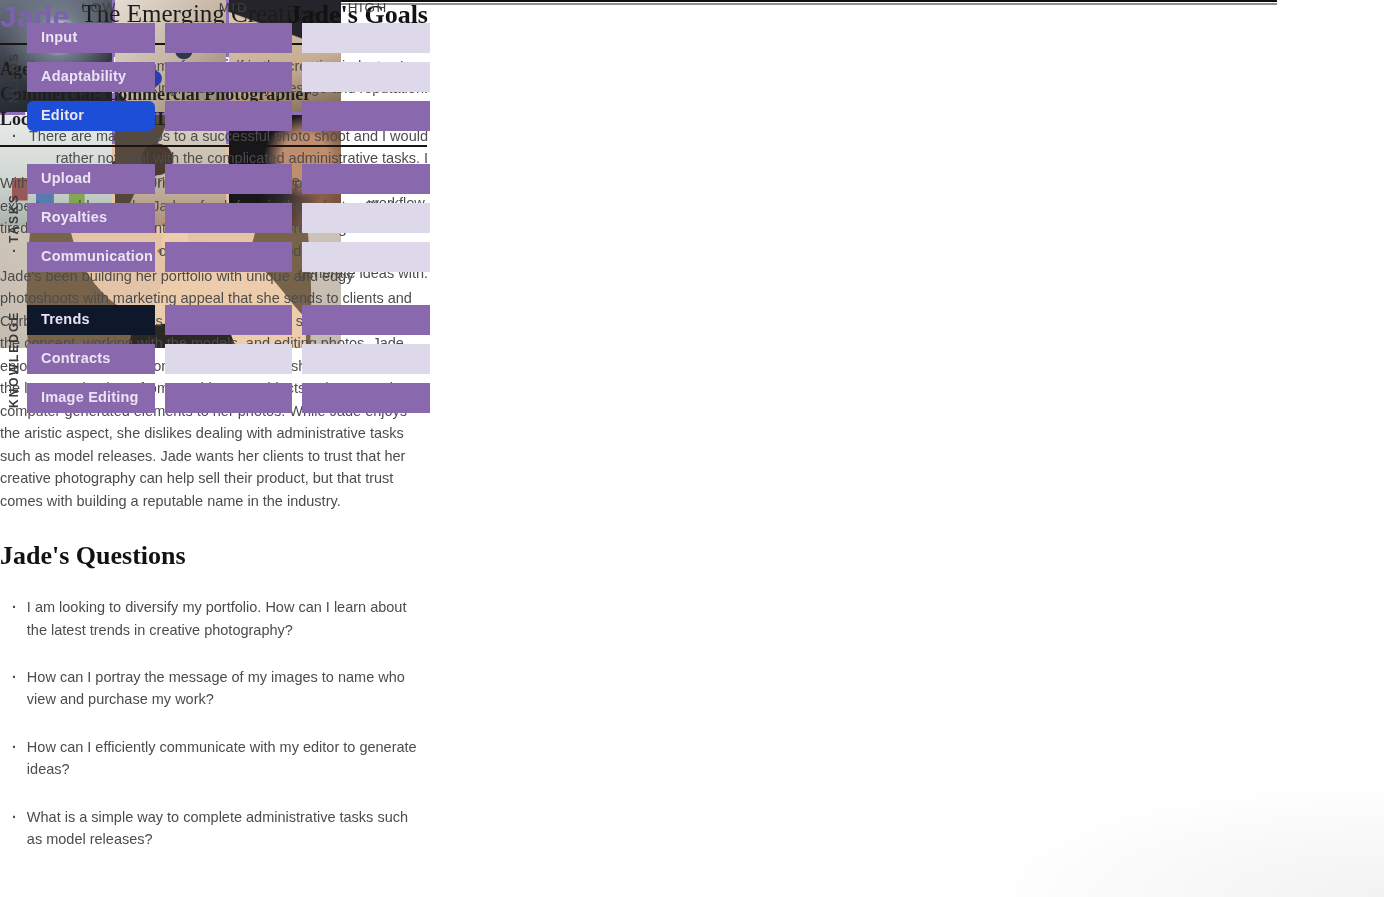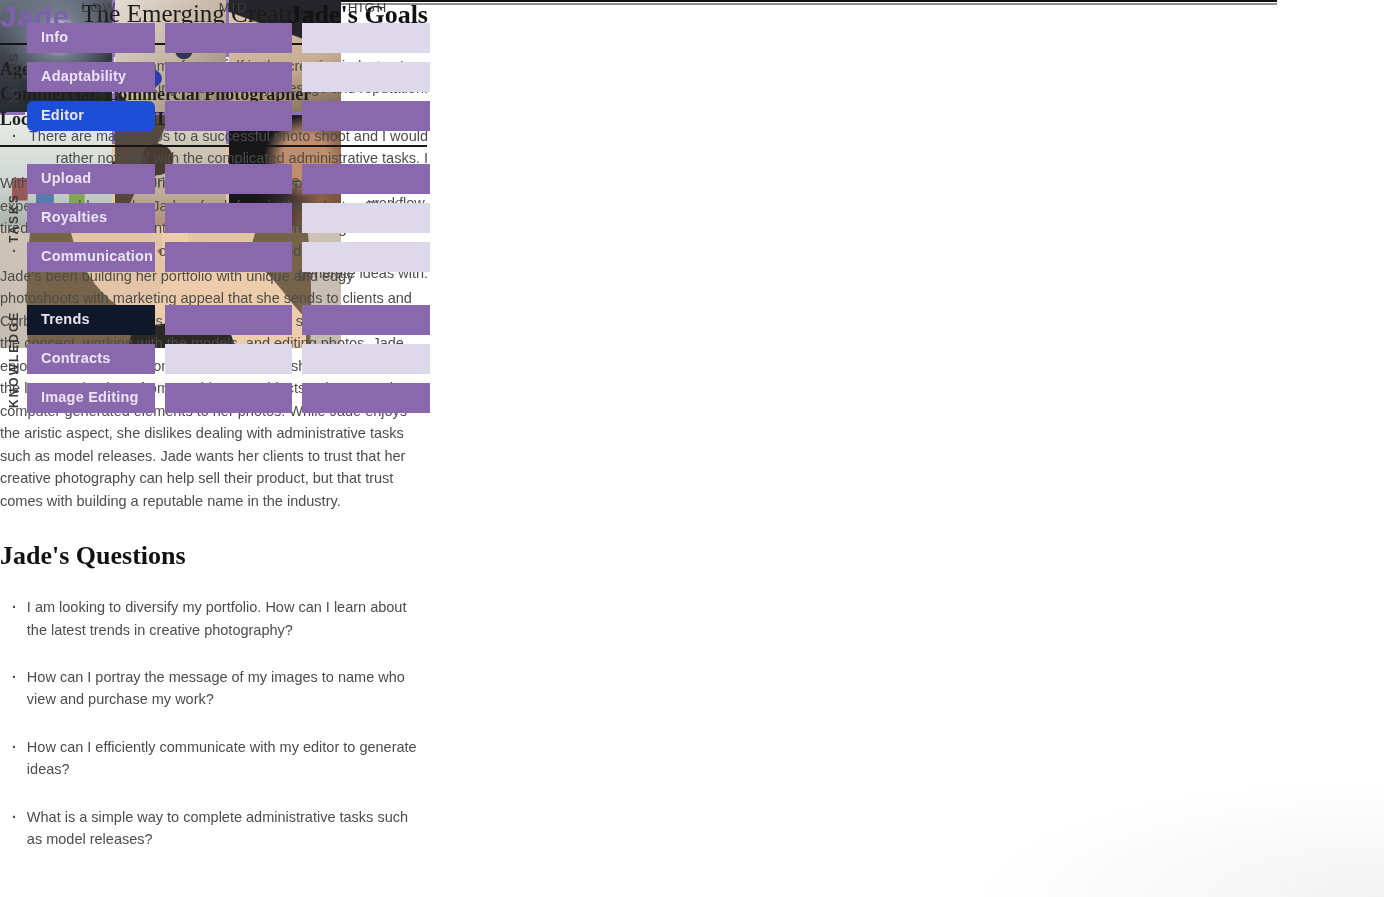--- a/index.html
+++ b/index.html
@@ -187,21 +187,21 @@
         <span></span>
         <span class="mh">LOW</span>
         <span class="mh">MID</span>
         <span class="mh">HIGH</span>
       </div>
       <div class="m-group">
         <div class="m-group-label">NEEDS</div>
         <div class="m-rows">
           <div class="m-row">
             <div class="m-cell" style="background: rgb(138, 104, 174);">
-              <span class="lbl">Info</span>
+              <span class="lbl">Input</span>
             </div>
             <div class="m-cell" style="background: rgb(138, 104, 174);"></div>
             <div class="m-cell" style="background: rgb(222, 216, 235);"></div>
           </div>
           <div class="m-row">
             <div class="m-cell" style="background: rgb(138, 104, 174);">
               <span class="lbl">Adaptability</span>
             </div>
             <div class="m-cell" style="background: rgb(138, 104, 174);"></div>
             <div class="m-cell" style="background: rgb(222, 216, 235);"></div>

